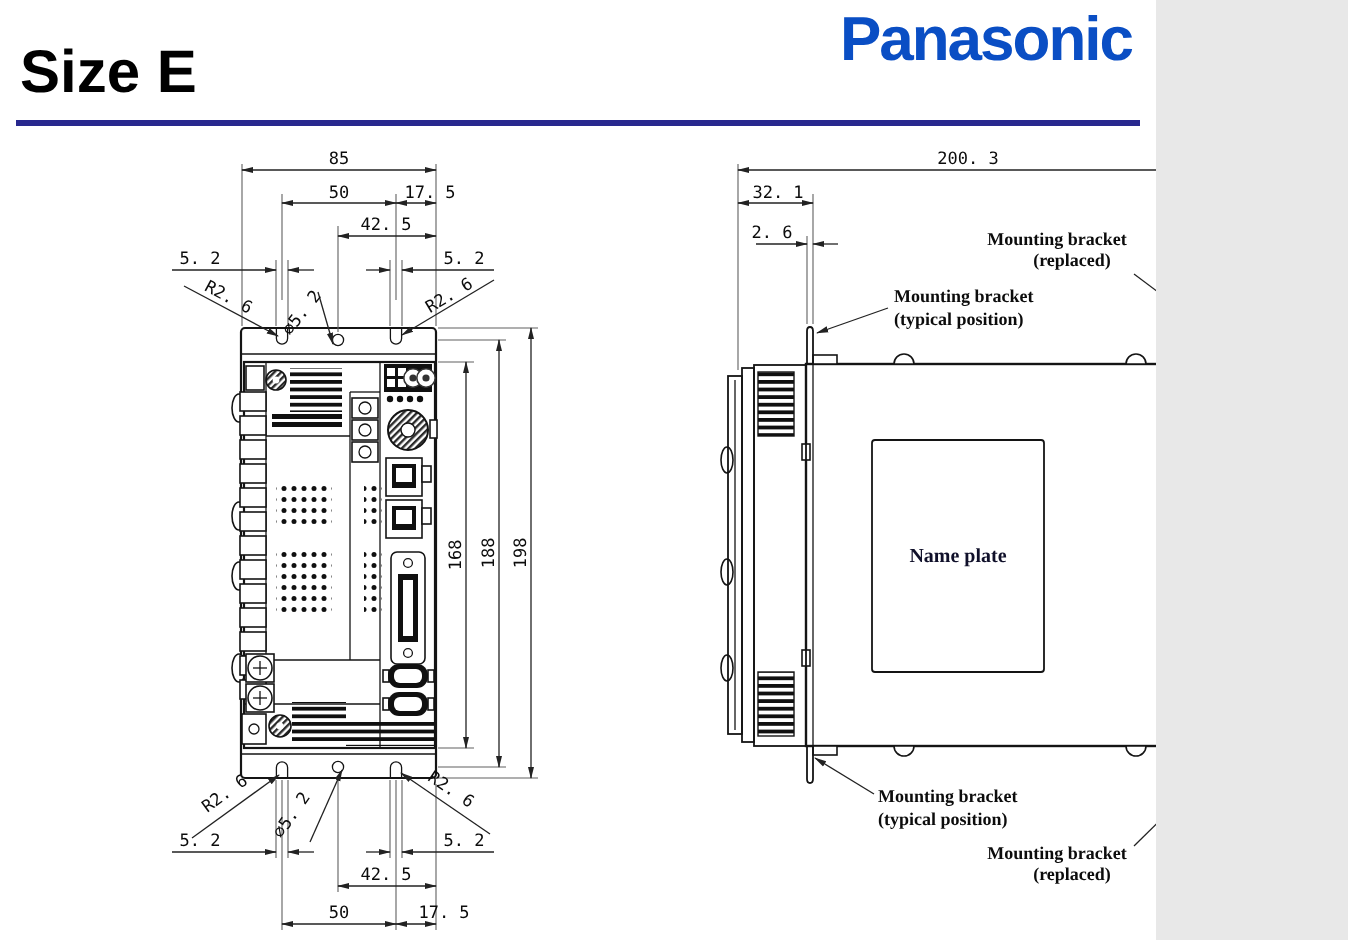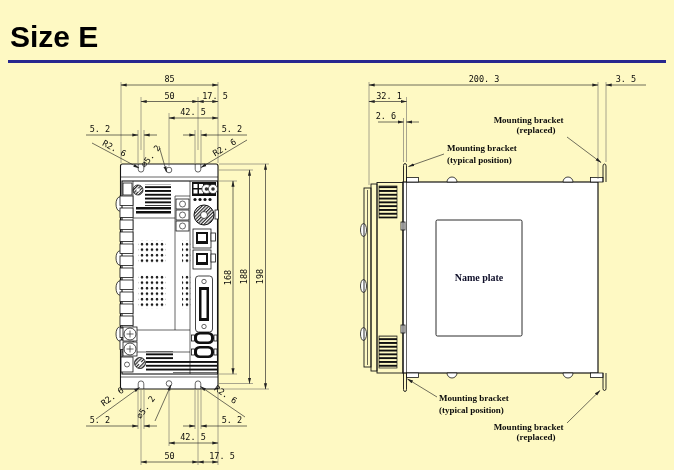--- a/index.html
+++ b/index.html
@@ -1,16 +1,16 @@
 <!DOCTYPE html>
 <html><head>
 <meta charset="utf-8">
 <style>
   html,body{margin:0;padding:0;background:#e8e8e8;}
-  .page{position:relative;width:674px;height:470px;background:#fef9c3;overflow:hidden;
+  .page{position:relative;width:578px;height:470px;background:#ffffff;overflow:hidden;
         font-family:"Liberation Sans",sans-serif;}
   .title{position:absolute;left:10px;top:20px;font-size:30px;font-weight:bold;color:#000;
          letter-spacing:0px;}
   .logo{position:absolute;right:12px;top:2px;font-size:31px;font-weight:bold;color:#0a4ec4;
         letter-spacing:-1px;}
   .tagline{position:absolute;right:14px;top:34px;font-size:16px;font-weight:bold;color:#8f8f8f;
         letter-spacing:1px;}
   .rule{position:absolute;left:8px;right:8px;top:60px;height:3px;background:#28288e;}
   svg{position:absolute;left:0;top:0;}
   .o1{fill:#ffffff;stroke:#141414;stroke-width:1.1;}
@@ -22,20 +22,21 @@
   .wb{fill:#ffffff;stroke:#141414;stroke-width:.8;}
   text.d{font:400 8.5px "DejaVu Sans Mono",monospace;fill:#0c0c0c;}
   text.ann{font:700 9px "Liberation Serif",serif;fill:#0c0c0c;}
   text.np{font:700 10px "Liberation Serif",serif;fill:#10102a;}
 </style>
 </head>
 <body>
 
 <div class="page">
   <div class="title">Size E</div>
+  <div class="logo">Panasonic</div>
   <div class="rule"></div>
 
   <svg width="674" height="470" viewBox="0 0 674 470">
     <defs>
       <marker id="ar" viewBox="0 0 12 8" refX="11" refY="4" markerWidth="9.5" markerHeight="6.5" orient="auto-start-reverse">
           <path d="M0,1 L12,4 L0,7 Z" fill="#222"></path>
         </marker>
       <pattern id="dots" width="5" height="5.5" patternUnits="userSpaceOnUse">
         <circle cx="2" cy="2.2" r="1.25" fill="#101010"></circle>
       </pattern>

